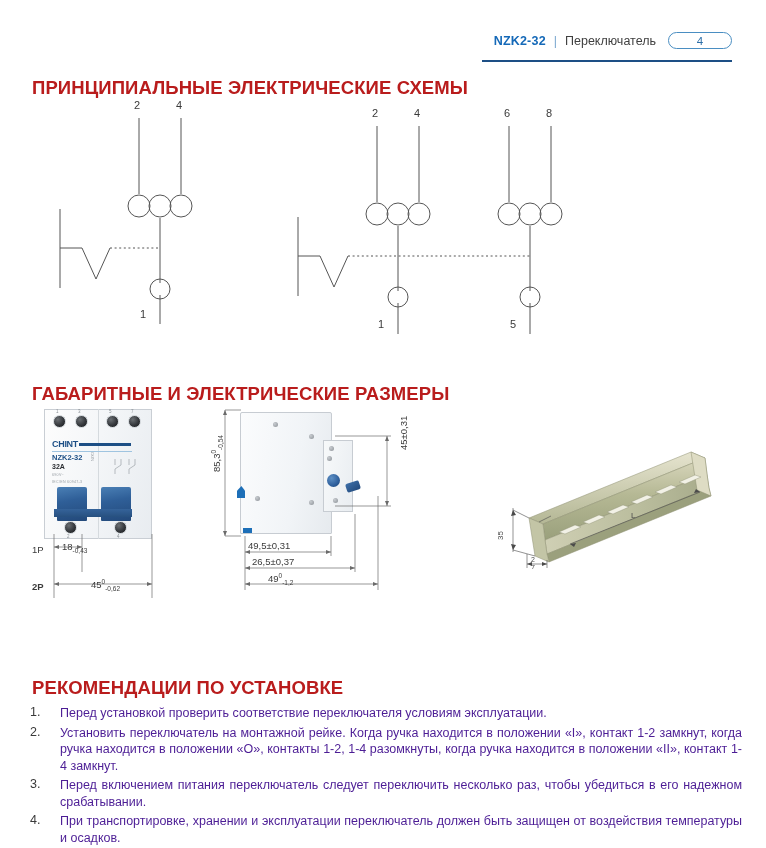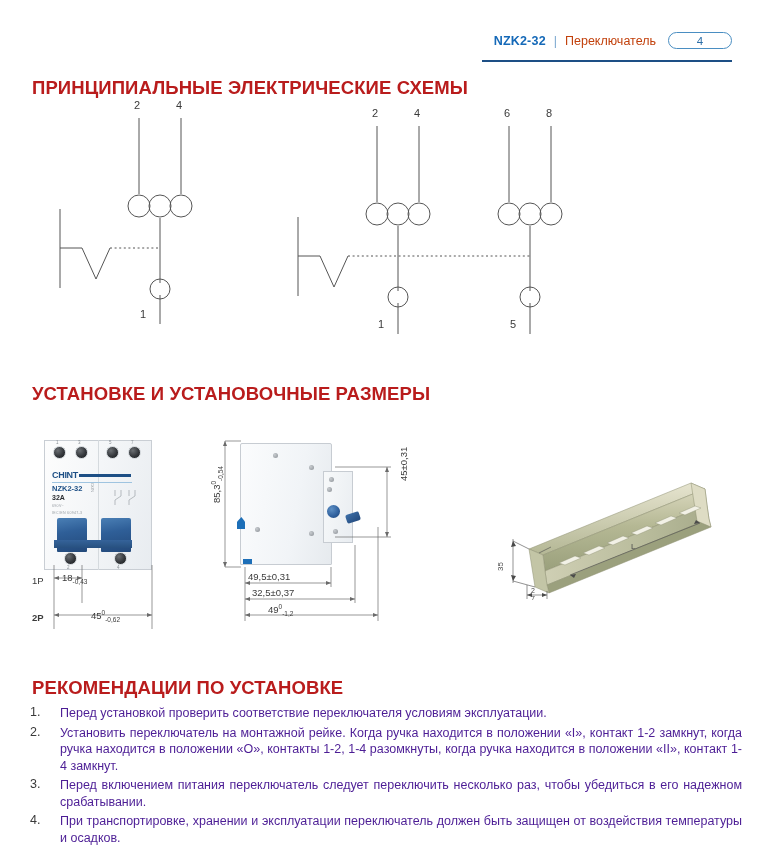--- a/index.html
+++ b/index.html
@@ -13,21 +13,21 @@
   }
 
   
   .page-header {
     position: absolute; top: 32px; right: 34px;
     display: flex; align-items: center; gap: 8px;
     font-size: 12.5px;
   }
   .hdr-model { color: #1569b8; font-weight: bold; letter-spacing: .2px; }
   .hdr-sep { color: #7aa8cf; font-weight: normal; }
-  .hdr-type { color: #c2410c; }
+  .hdr-type { color: #404040; }
   .page-badge {
     width: 64px; height: 17px; border: 1.2px solid #4a8ec2;
     border-radius: 9px; color: #2c6ea8; font-size: 11.5px;
     display: flex; align-items: center; justify-content: center;
     margin-left: 4px;
   }
   .hdr-rule {
     position: absolute; top: 60px; right: 34px;
     width: 250px; height: 1.6px; background: #1d4f85;
   }
@@ -43,21 +43,21 @@
   #sec3 { top: 677px; }
 
   
   .schem { position: absolute; }
   .schem svg { display: block; }
   #schem1 { left: 40px; top: 96px; }
   #schem2 { left: 290px; top: 104px; }
   .sch-lbl { font-family: "Liberation Sans", sans-serif; font-size: 11px; fill: #3a3a3a; }
 
   
-  .dims-area { position: absolute; left: 0; top: 435px; width: 620px; height: 220px; }
+  .dims-area { position: absolute; left: 0; top: 404px; width: 620px; height: 220px; }
 
   
   .product { position: absolute; left: 44px; top: 5px; width: 108px; height: 130px; }
   .prod-body {
     position: absolute; left: 0; top: 0; width: 108px; height: 130px;
     background: linear-gradient(105deg,#fdfdfd 0%,#f4f6f8 45%,#e8ecf0 100%);
     border: 0.8px solid #c9ced4;
   }
   .prod-split { position: absolute; left: 54px; top: 0; width: .8px; height: 130px; background: #d5dade; }
   .screw {
@@ -210,21 +210,21 @@
     </g>
     <text class="sch-lbl" x="82" y="13">2</text>
     <text class="sch-lbl" x="124" y="13">4</text>
     <text class="sch-lbl" x="214" y="13">6</text>
     <text class="sch-lbl" x="256" y="13">8</text>
     <text class="sch-lbl" x="88" y="224">1</text>
     <text class="sch-lbl" x="220" y="224">5</text>
   </svg>
 </div>
 
-<div class="section-title" id="sec2">УСТАНОВКЕ И УСТАНОВОЧНЫЕ РАЗМЕРЫ</div>
+<div class="section-title" id="sec2">ГАБАРИТНЫЕ И ЭЛЕКТРИЧЕСКИЕ РАЗМЕРЫ</div>
 
 <div class="dims-area">
 
   <div class="product">
     <div class="prod-body"></div>
     <div class="prod-split"></div>
 
     <div class="screw" style="left:9px;  top:6px;"></div>
     <div class="screw" style="left:31px; top:6px;"></div>
     <div class="screw" style="left:62px; top:6px;"></div>
@@ -341,21 +341,21 @@
     </svg>
   </div>
 
   <span class="dim-lbl" style="left:210px; top:68px; transform:rotate(-90deg); transform-origin:left top; white-space:nowrap;">
     <span>85,3</span><sup>0</sup><sub>-0,54</sub>
   </span>
 
   <span class="dim-lbl" style="left:398px; top:46px; transform:rotate(-90deg); transform-origin:left top; white-space:nowrap;">45±0,31</span>
 
   <span class="dim-lbl" style="left:248px; top:136px;">49,5±0,31</span>
-  <span class="dim-lbl" style="left:252px; top:152px;">32,5±0,37</span>
+  <span class="dim-lbl" style="left:252px; top:152px;">26,5±0,37</span>
   <span class="dim-lbl" style="left:268px; top:168px;">
     <span>49</span><sup>0</sup><sub>-1,2</sub>
   </span>
 
   <div class="rail">
     <svg width="245" height="125" viewBox="0 0 245 125">
       <defs>
         <linearGradient id="gTop" x1="0" y1="0" x2="0" y2="1">
           <stop offset="0%" stop-color="#d9d7bd"></stop>
           <stop offset="45%" stop-color="#b5b894"></stop>

